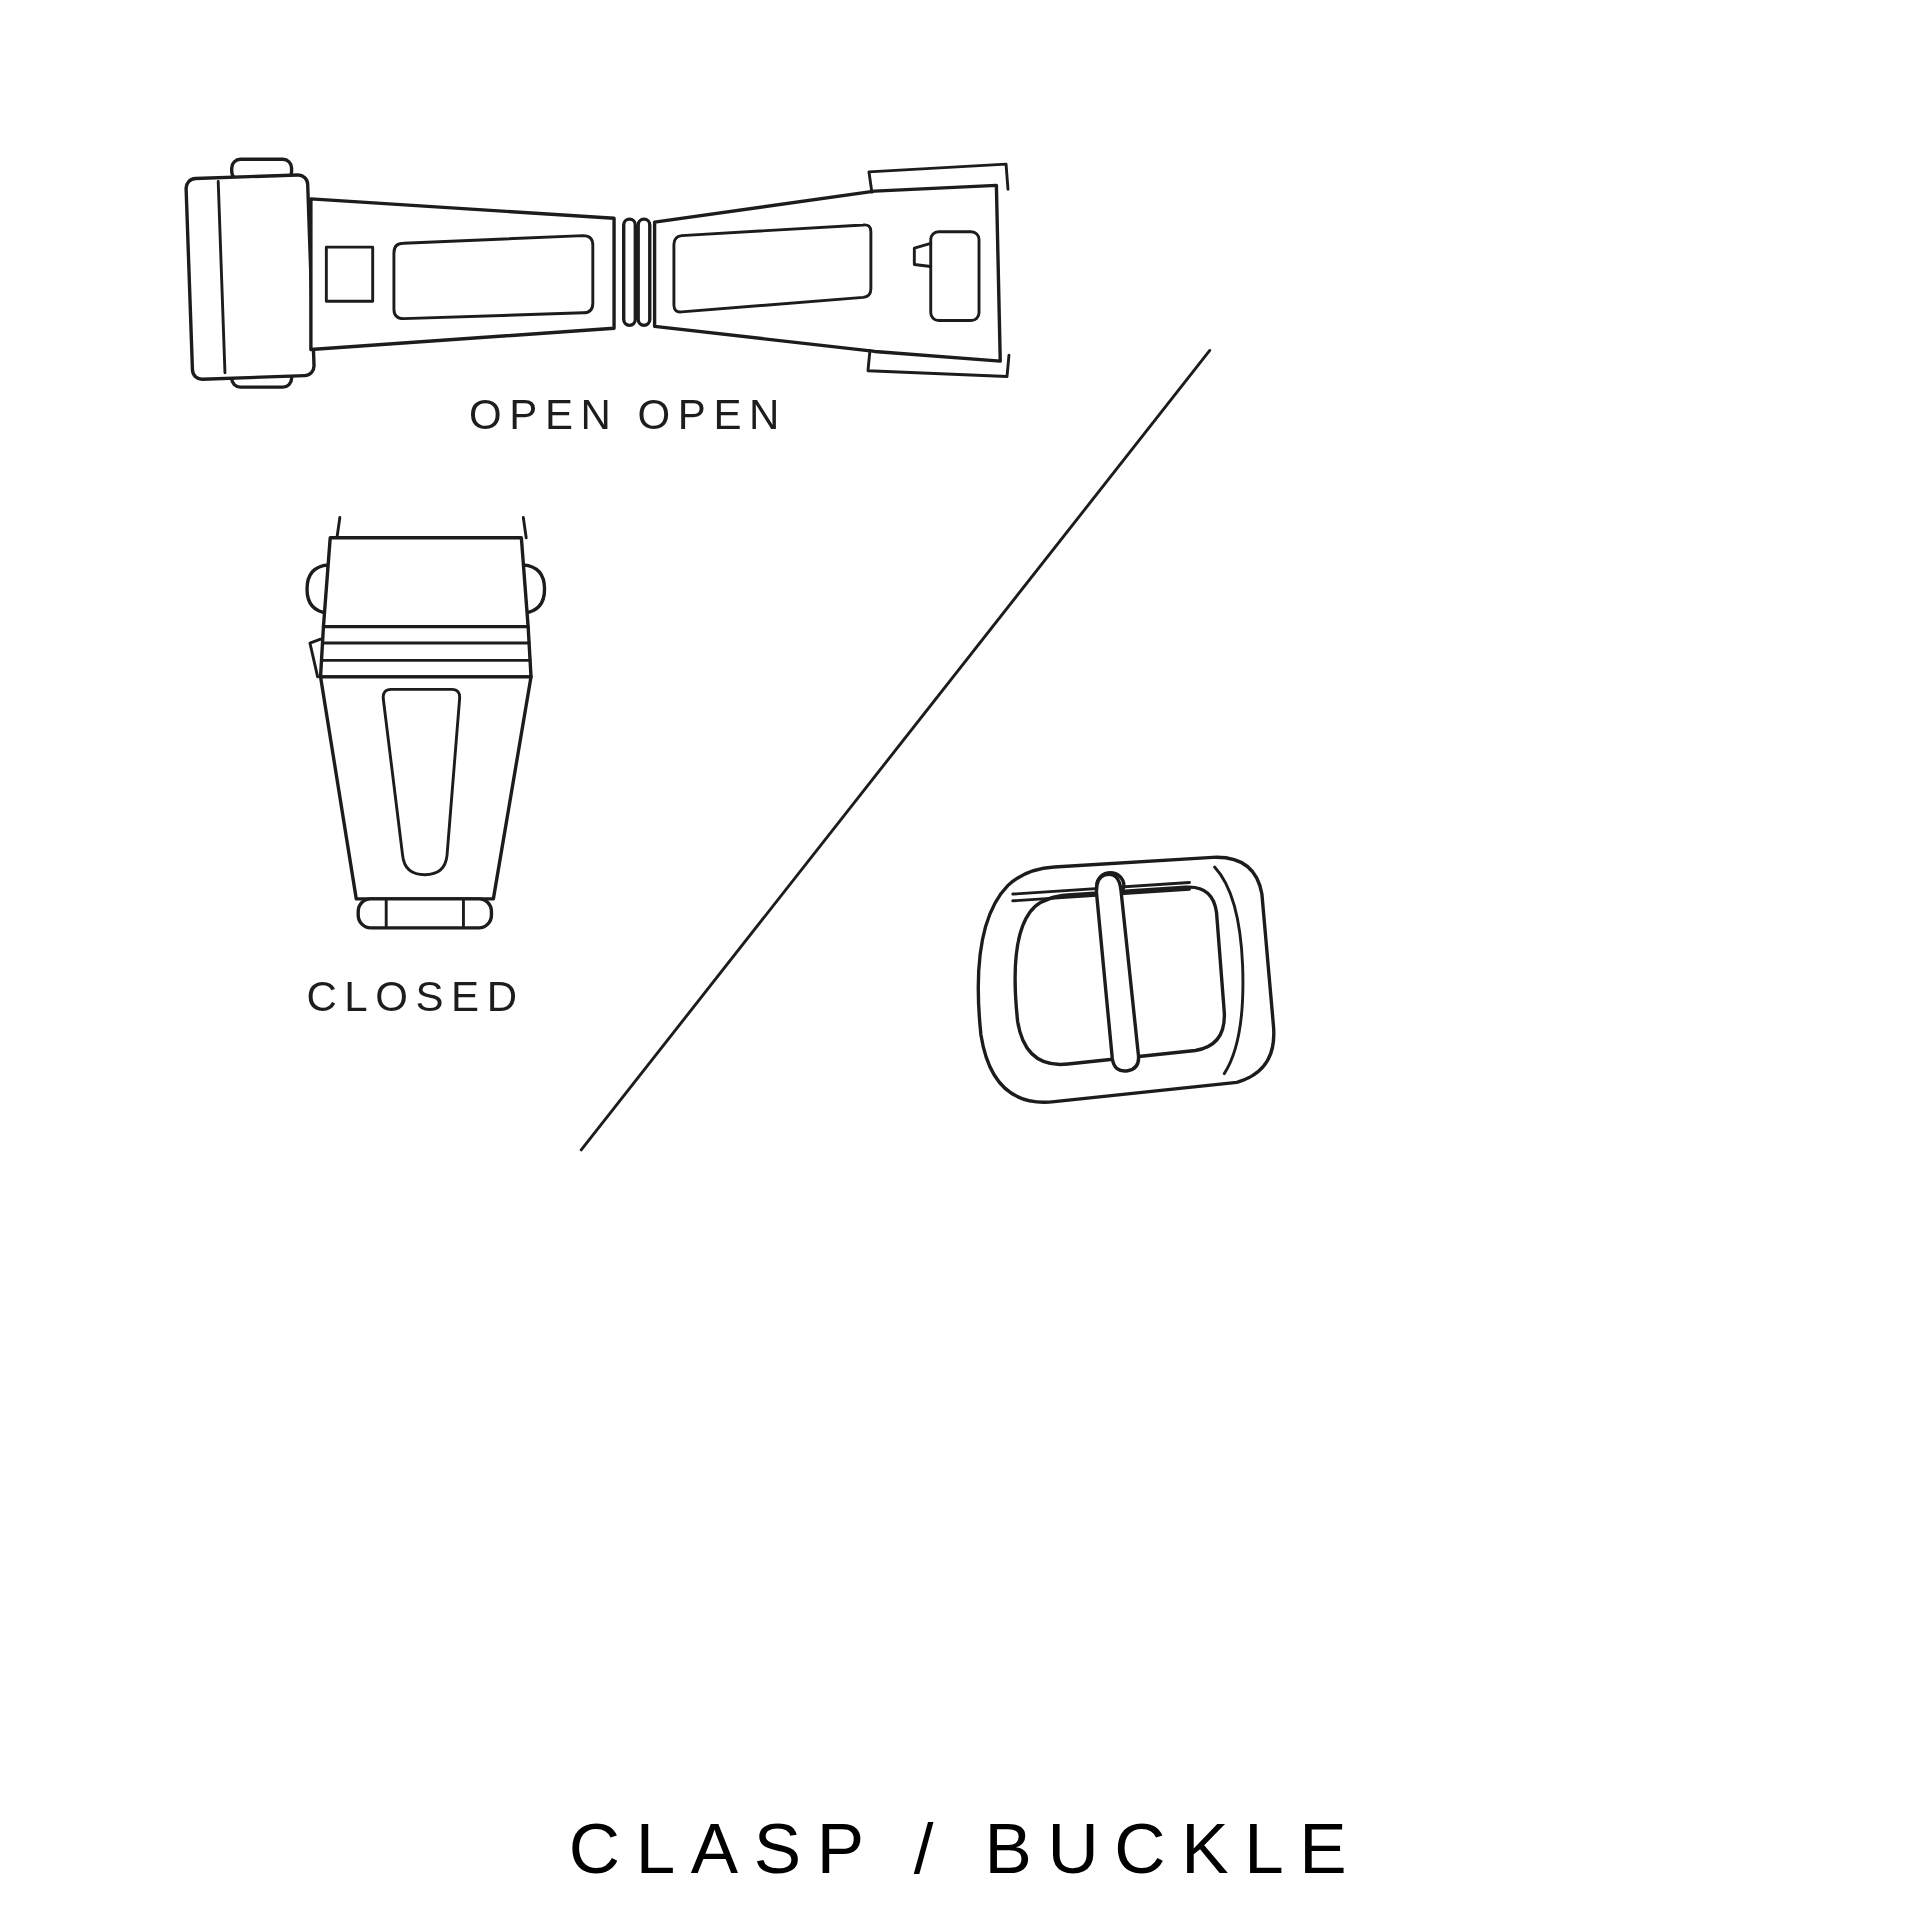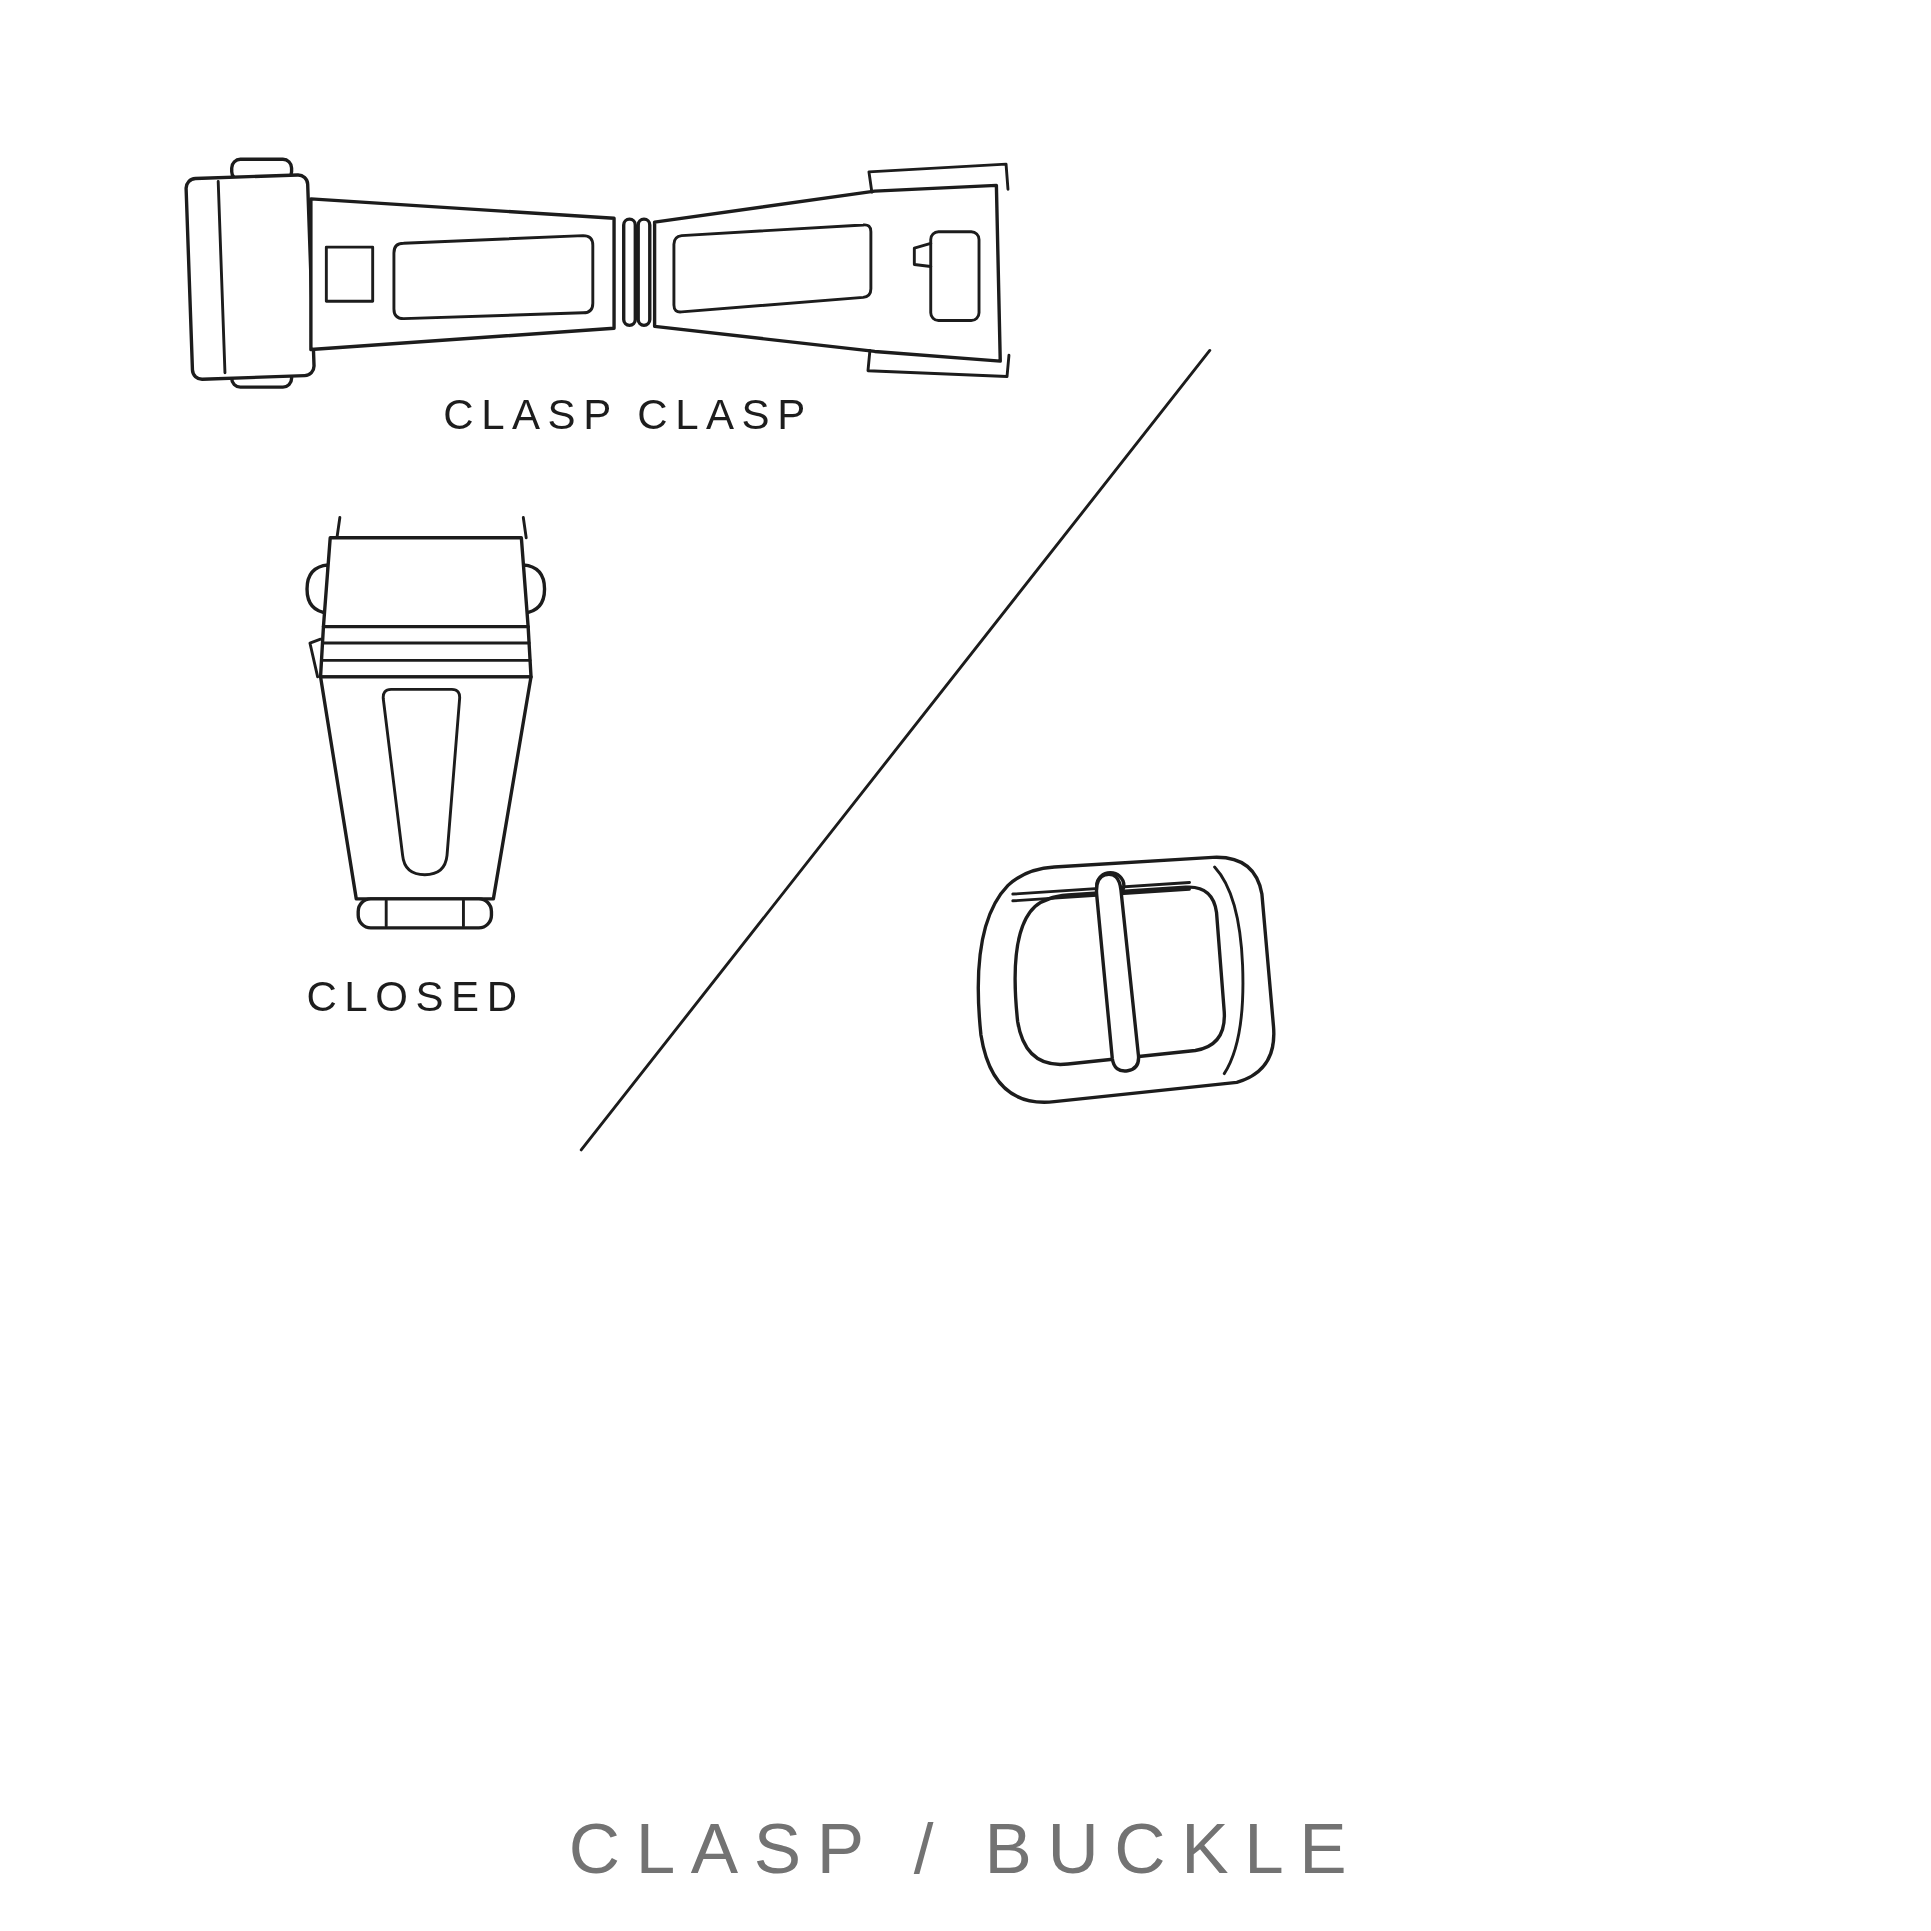--- a/index.html
+++ b/index.html
@@ -41,21 +41,21 @@
     left: 174px;
     top: 976px;
     width: 483px;
   }
   .page-title {
     position: absolute;
     left: 0;
     top: 1813px;
     width: 1931px;
     text-align: center;
-    color: #737373;
+    color: #000000;
     font-weight: 300;
     font-size: 71px;
     letter-spacing: 0.22em;
     line-height: 1;
     white-space: nowrap;
   }
   .stroke-fill {
     fill: #ffffff;
     stroke: #1c1c1c;
     stroke-width: 3.5;
@@ -137,20 +137,20 @@
 
       <path class="stroke-thin" d="M 1049 926 L 1232 914"></path>
       <path class="stroke-thin" d="M 1049 933 L 1232 921"></path>
 
       <ellipse class="stroke-fill" cx="1150" cy="917" rx="14" ry="13"></ellipse>
 
       <path class="stroke-fill" d="M 1136 928 L 1152 1096 Q 1154 1111 1168 1109 Q 1181 1107 1179 1092 L 1161 922 Q 1159 903 1145 906 Q 1134 909 1136 928 Z"></path>
     </g>
   </svg>
 
-  <div class="label label-open-clasp">CLASP CLASP</div>
+  <div class="label label-open-clasp">OPEN OPEN</div>
 
   <div class="label label-closed">CLOSED</div>
 
   <div class="page-title">CLASP / BUCKLE</div>
 
 </div>
 
 
 </body></html>

